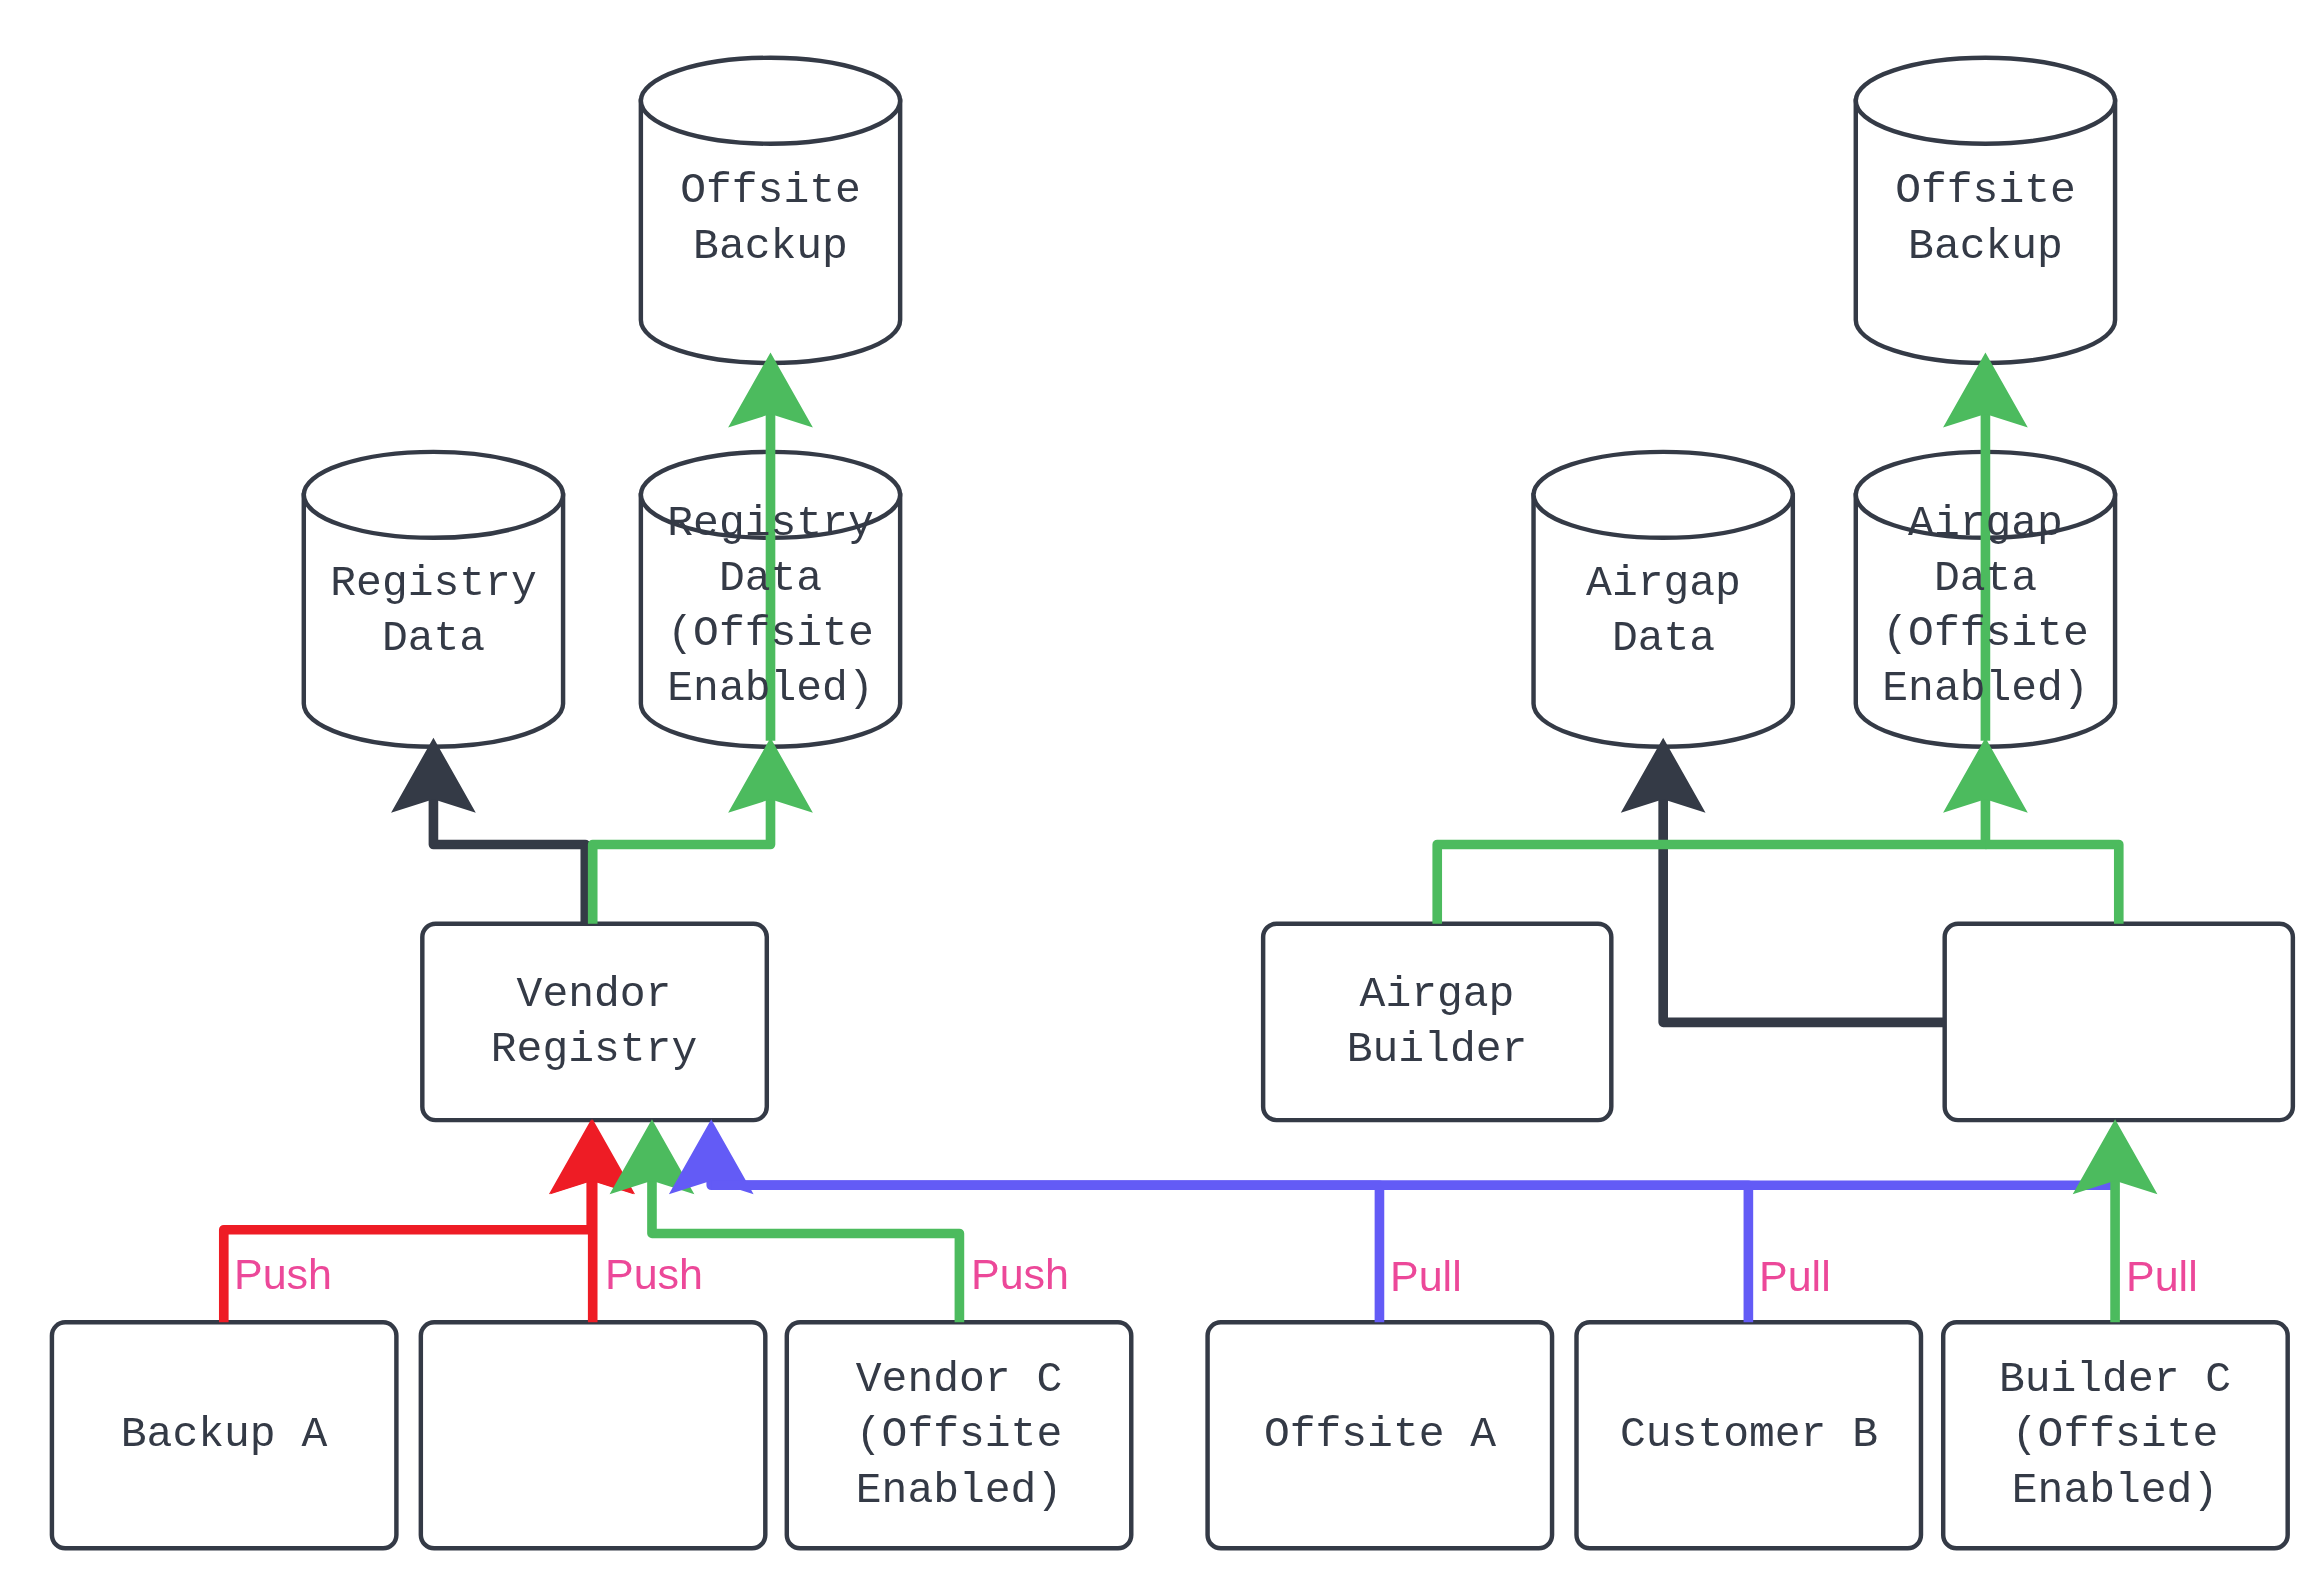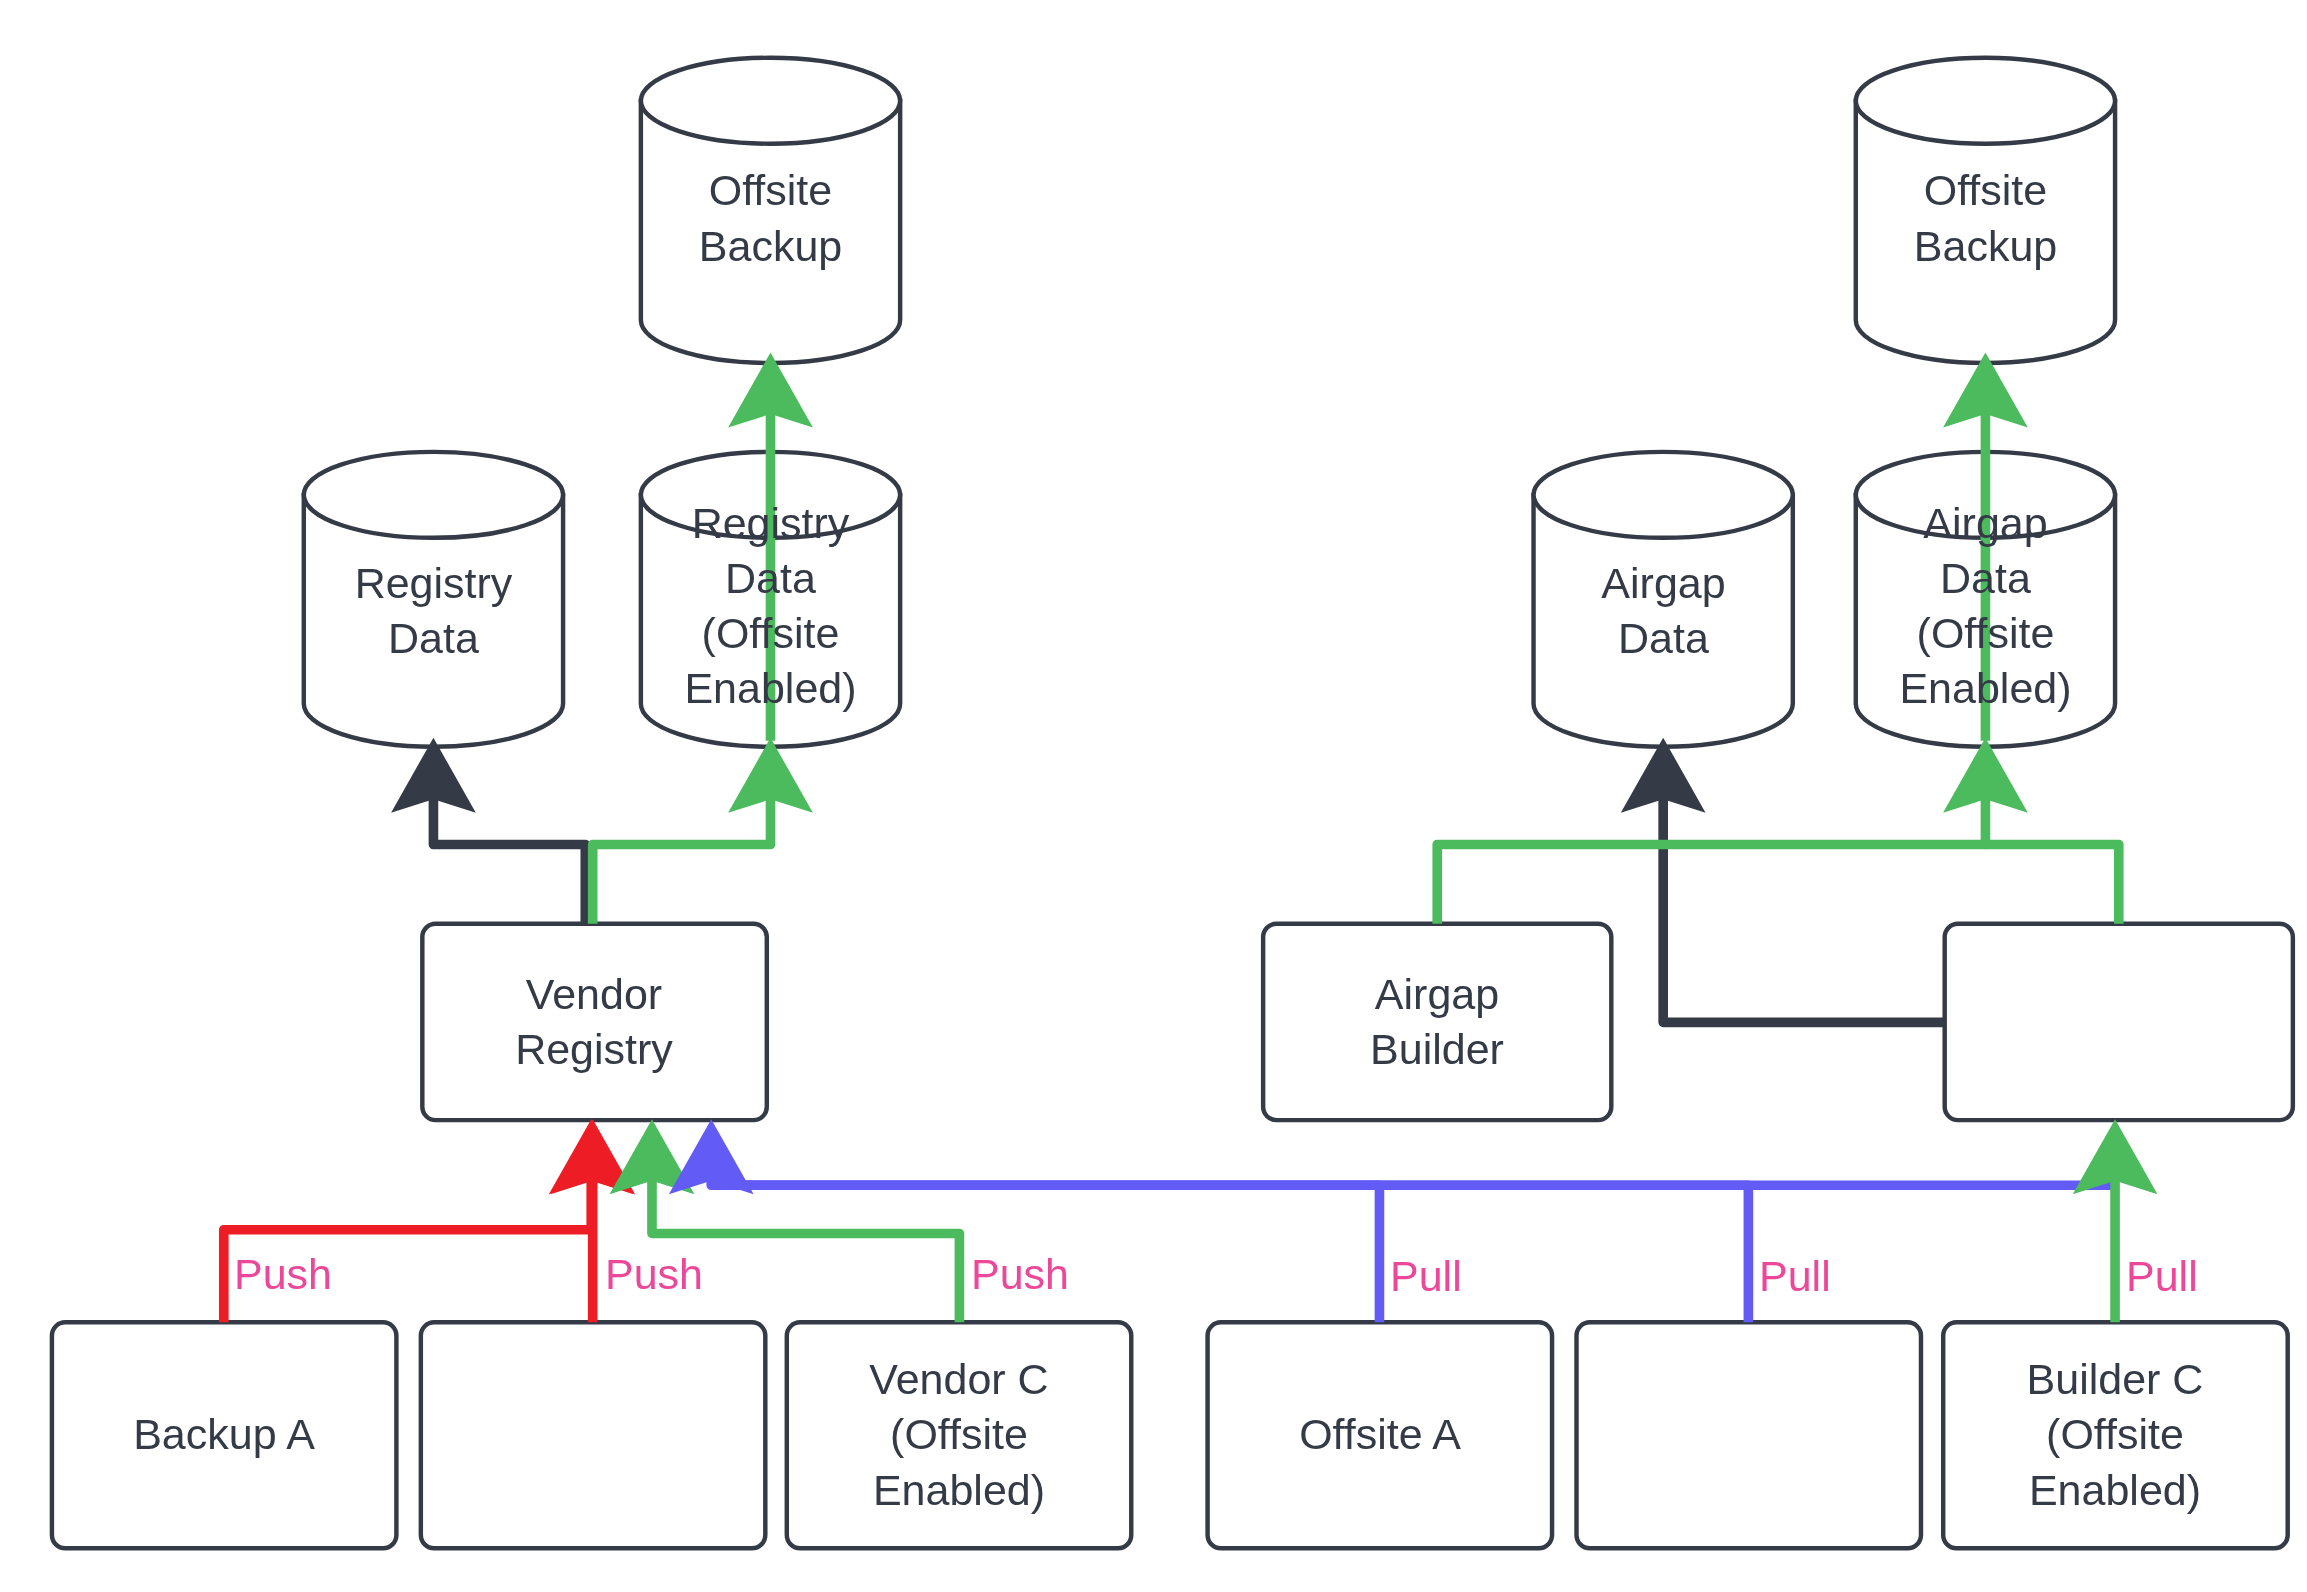--- a/index.html
+++ b/index.html
@@ -6,21 +6,21 @@
   body{font-family:"Liberation Sans",sans-serif;}
   #stage{position:relative;width:2307px;height:1592px;background:#ffffff;overflow:hidden;}
   #stage svg{position:absolute;left:0;top:0;width:2307px;height:1592px;}
   .node-label{
     position:absolute;
     display:flex;align-items:center;justify-content:center;
     text-align:center;
     color:#343a46;
     font-size:43px;
     line-height:1.28;
-    font-family:Liberation Sans, sans-serif;
+    font-family:Liberation Mono, monospace;
     pointer-events:none;
     white-space:pre-line;
   }
   .edge-label{
     position:absolute;
     color:#ec4899;
     font-size:43px;
     font-family:"Liberation Sans",sans-serif;
     white-space:nowrap;
   }
@@ -154,20 +154,21 @@
 Data
 (Offsite
 Enabled)</div>
 
   <div class="node-label" style="left:1263px;top:924px;width:348px;height:196px;">Airgap
 Builder</div>
 
 
   <div class="node-label" style="left:1208px;top:1322px;width:344px;height:226px;">Offsite A</div>
 
+  <div class="node-label" style="left:1577px;top:1322px;width:344px;height:226px;">Customer B</div>
 
   <div class="node-label" style="left:1943px;top:1322px;width:344px;height:226px;">Builder C
 (Offsite
 Enabled)</div>
 
   <div class="edge-label" style="left:234px;top:1250px;">Push</div>
 
   <div class="edge-label" style="left:605px;top:1250px;">Push</div>
 
   <div class="edge-label" style="left:971px;top:1250px;">Push</div>

